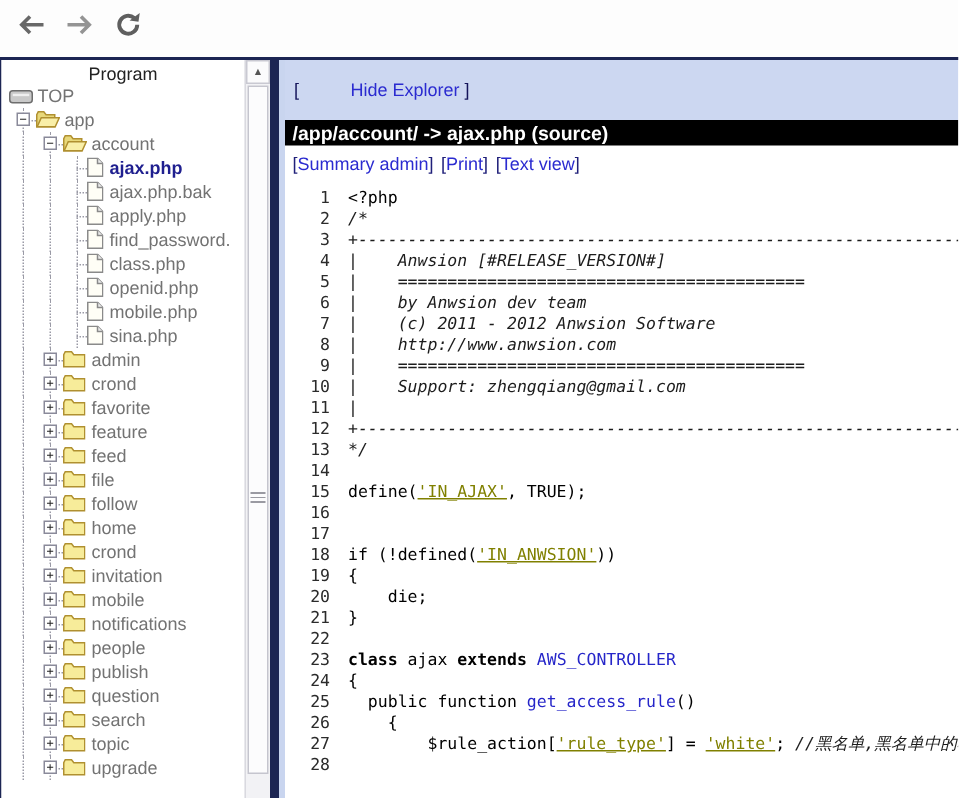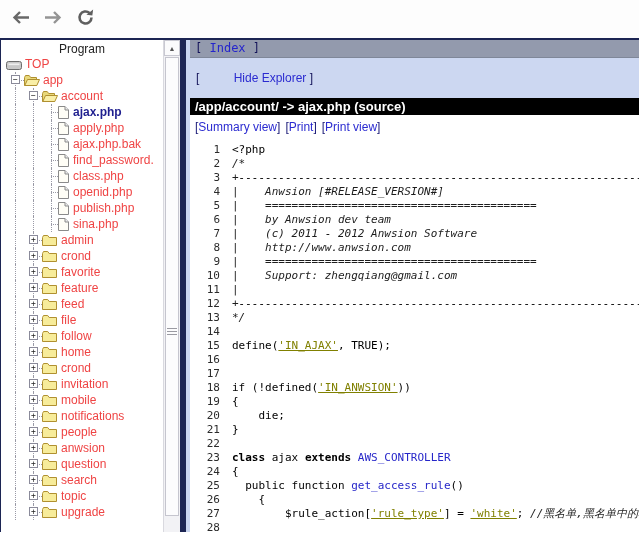--- a/index.html
+++ b/index.html
@@ -23,21 +23,21 @@
   
   .explorer-panel { width:179px; position:relative; background:#fff; flex:none; overflow:hidden; }
   .explorer-title { width:162px; height:16px; text-align:center; font-size:12px; color:#222; padding-top:2px; }
   #tree { position:absolute; top:16px; left:0; width:162px; }
   .trow { height:16px; position:relative; width:162px; overflow:hidden; cursor:pointer; }
   .gv { position:absolute; top:0; bottom:0; width:0; border-left:1px dotted #9a9aa6; }
   .gh { position:absolute; top:8px; width:11px; height:0; border-top:1px dotted #9a9aa6; }
   .exp { position:absolute; top:3px; width:9px; height:9px; background:#fff; border:1px solid #8a8a9a;
     font:8px/7px "DejaVu Sans Mono", monospace; text-align:center; color:#222; font-weight:normal; }
   .ticon { position:absolute; top:1px; }
-  .tl { position:absolute; top:1px; white-space:nowrap; font-size:12px; color:#ef4444; text-decoration:none; }
+  .tl { position:absolute; top:1px; white-space:nowrap; font-size:12px; color:#737373; text-decoration:none; }
   .tl.sel { font-weight:bold; color:#1f1f8f; }
 
   
   .scrollbar { position:absolute; top:0; right:0; bottom:0; width:17px; background:#f2f2f5;
     border-left:1px solid #d9d9df; }
   .sb-up { position:absolute; top:0; left:0; right:0; height:16px; background:#fbfbfc;
     border:1px solid #c9c9d2; font-size:7px; color:#555; text-align:center; line-height:15px; cursor:pointer; }
   .sb-thumb { position:absolute; top:17px; bottom:16px; left:1px; right:1px; background:#fcfcfd;
     border:1px solid #c5c5ce; cursor:pointer; }
   .sb-grip { position:absolute; left:3px; right:3px; top:288px; height:8px;
@@ -144,42 +144,42 @@
         </div>
         <div class="trow">
           <i class="gv" style="left:14px"></i>
           <i class="gv" style="left:32px"></i>
           <i class="gv" style="left:50px"></i>
           <i class="gh" style="left:50px"></i>
           <span class="ticon" style="left:57px"><svg width="11" height="13" viewBox="0 0 11 13">
               <path d="M0.5 0.5 L7 0.5 L10.5 4 L10.5 12.5 L0.5 12.5 Z" fill="#fffef6" stroke="#8a8a8a"></path>
               <path d="M7 0.5 L7 4 L10.5 4" fill="#ececec" stroke="#8a8a8a"></path>
             </svg></span>
+          <a class="tl" style="left:72px">ajax.php.bak</a>
+        </div>
+        <div class="trow">
+          <i class="gv" style="left:14px"></i>
+          <i class="gv" style="left:32px"></i>
+          <i class="gv" style="left:50px"></i>
+          <i class="gh" style="left:50px"></i>
+          <span class="ticon" style="left:57px"><svg width="11" height="13" viewBox="0 0 11 13">
+              <path d="M0.5 0.5 L7 0.5 L10.5 4 L10.5 12.5 L0.5 12.5 Z" fill="#fffef6" stroke="#8a8a8a"></path>
+              <path d="M7 0.5 L7 4 L10.5 4" fill="#ececec" stroke="#8a8a8a"></path>
+            </svg></span>
           <a class="tl" style="left:72px">apply.php</a>
         </div>
         <div class="trow">
           <i class="gv" style="left:14px"></i>
           <i class="gv" style="left:32px"></i>
           <i class="gv" style="left:50px"></i>
           <i class="gh" style="left:50px"></i>
           <span class="ticon" style="left:57px"><svg width="11" height="13" viewBox="0 0 11 13">
               <path d="M0.5 0.5 L7 0.5 L10.5 4 L10.5 12.5 L0.5 12.5 Z" fill="#fffef6" stroke="#8a8a8a"></path>
               <path d="M7 0.5 L7 4 L10.5 4" fill="#ececec" stroke="#8a8a8a"></path>
             </svg></span>
-          <a class="tl" style="left:72px">ajax.php.bak</a>
-        </div>
-        <div class="trow">
-          <i class="gv" style="left:14px"></i>
-          <i class="gv" style="left:32px"></i>
-          <i class="gv" style="left:50px"></i>
-          <i class="gh" style="left:50px"></i>
-          <span class="ticon" style="left:57px"><svg width="11" height="13" viewBox="0 0 11 13">
-              <path d="M0.5 0.5 L7 0.5 L10.5 4 L10.5 12.5 L0.5 12.5 Z" fill="#fffef6" stroke="#8a8a8a"></path>
-              <path d="M7 0.5 L7 4 L10.5 4" fill="#ececec" stroke="#8a8a8a"></path>
-            </svg></span>
           <a class="tl" style="left:72px">find_password.</a>
         </div>
         <div class="trow">
           <i class="gv" style="left:14px"></i>
           <i class="gv" style="left:32px"></i>
           <i class="gv" style="left:50px"></i>
           <i class="gh" style="left:50px"></i>
           <span class="ticon" style="left:57px"><svg width="11" height="13" viewBox="0 0 11 13">
               <path d="M0.5 0.5 L7 0.5 L10.5 4 L10.5 12.5 L0.5 12.5 Z" fill="#fffef6" stroke="#8a8a8a"></path>
               <path d="M7 0.5 L7 4 L10.5 4" fill="#ececec" stroke="#8a8a8a"></path>
@@ -199,21 +199,21 @@
         </div>
         <div class="trow">
           <i class="gv" style="left:14px"></i>
           <i class="gv" style="left:32px"></i>
           <i class="gv" style="left:50px"></i>
           <i class="gh" style="left:50px"></i>
           <span class="ticon" style="left:57px"><svg width="11" height="13" viewBox="0 0 11 13">
               <path d="M0.5 0.5 L7 0.5 L10.5 4 L10.5 12.5 L0.5 12.5 Z" fill="#fffef6" stroke="#8a8a8a"></path>
               <path d="M7 0.5 L7 4 L10.5 4" fill="#ececec" stroke="#8a8a8a"></path>
             </svg></span>
-          <a class="tl" style="left:72px">publish.php</a>
+          <a class="tl" style="left:72px">mobile.php</a>
         </div>
         <div class="trow">
           <i class="gv" style="left:14px"></i>
           <i class="gv" style="left:32px"></i>
           <i class="gv" style="left:50px"></i>
           <i class="gh" style="left:50px"></i>
           <span class="ticon" style="left:57px"><svg width="11" height="13" viewBox="0 0 11 13">
               <path d="M0.5 0.5 L7 0.5 L10.5 4 L10.5 12.5 L0.5 12.5 Z" fill="#fffef6" stroke="#8a8a8a"></path>
               <path d="M7 0.5 L7 4 L10.5 4" fill="#ececec" stroke="#8a8a8a"></path>
             </svg></span>
@@ -350,21 +350,21 @@
           <a class="tl" style="left:60px">people</a>
         </div>
         <div class="trow">
           <i class="gv" style="left:14px"></i>
           <i class="gv" style="left:32px"></i>
           <i class="gh" style="left:32px"></i>
           <b class="exp" style="left:28px">+</b>
           <span class="ticon" style="left:41px"><svg width="15" height="13" viewBox="0 0 15 13">
               <path d="M0.5 3.5 L0.5 11.5 L14.5 11.5 L14.5 3.5 L7.2 3.5 L5.7 1.5 L1.5 1.5 Z" fill="#f7ec9a" stroke="#b09030"></path>
             </svg></span>
-          <a class="tl" style="left:60px">anwsion</a>
+          <a class="tl" style="left:60px">publish</a>
         </div>
         <div class="trow">
           <i class="gv" style="left:14px"></i>
           <i class="gv" style="left:32px"></i>
           <i class="gh" style="left:32px"></i>
           <b class="exp" style="left:28px">+</b>
           <span class="ticon" style="left:41px"><svg width="15" height="13" viewBox="0 0 15 13">
               <path d="M0.5 3.5 L0.5 11.5 L14.5 11.5 L14.5 3.5 L7.2 3.5 L5.7 1.5 L1.5 1.5 Z" fill="#f7ec9a" stroke="#b09030"></path>
             </svg></span>
           <a class="tl" style="left:60px">question</a>
@@ -403,23 +403,22 @@
     <div class="scrollbar">
       <div class="sb-up">▲</div>
       <div class="sb-thumb"></div>
       <div class="sb-grip"></div>
     </div>
   </div>
 
   <div class="divider"></div>
 
   <div class="right">
-    <div class="index-bar"><span>[ </span><a>Index</a><span> ]</span></div>
 
     <div class="blue-block"><span>[ </span><a>Hide Explorer</a><span> ]</span></div>
 
     <div class="title-bar">/app/account/ -&gt; ajax.php (source)</div>
 
-    <div class="links-row" id="viewlinks"><span class="vlink"><span>[</span><a>Summary view</a><span>]</span></span><span class="vlink"><span>[</span><a>Print</a><span>]</span></span><span class="vlink"><span>[</span><a>Print view</a><span>]</span></span></div>
+    <div class="links-row" id="viewlinks"><span class="vlink"><span>[</span><a>Summary admin</a><span>]</span></span><span class="vlink"><span>[</span><a>Print</a><span>]</span></span><span class="vlink"><span>[</span><a>Text view</a><span>]</span></span></div>
 
     <div id="code"><div class="cline"><span class="lnum">1</span><span class="tk-p">&lt;?php</span></div><div class="cline"><span class="lnum">2</span><span class="tk-c">/*</span></div><div class="cline"><span class="lnum">3</span><span class="tk-c">+--------------------------------------------------------------------------------------------</span></div><div class="cline"><span class="lnum">4</span><span class="tk-c">|    Anwsion [#RELEASE_VERSION#]</span></div><div class="cline"><span class="lnum">5</span><span class="tk-c">|    =========================================</span></div><div class="cline"><span class="lnum">6</span><span class="tk-c">|    by Anwsion dev team</span></div><div class="cline"><span class="lnum">7</span><span class="tk-c">|    (c) 2011 - 2012 Anwsion Software</span></div><div class="cline"><span class="lnum">8</span><span class="tk-c">|    http://www.anwsion.com</span></div><div class="cline"><span class="lnum">9</span><span class="tk-c">|    =========================================</span></div><div class="cline"><span class="lnum">10</span><span class="tk-c">|    Support: zhengqiang@gmail.com</span></div><div class="cline"><span class="lnum">11</span><span class="tk-c">|</span></div><div class="cline"><span class="lnum">12</span><span class="tk-c">+--------------------------------------------------------------------------------------------</span></div><div class="cline"><span class="lnum">13</span><span class="tk-c">*/</span></div><div class="cline"><span class="lnum">14</span></div><div class="cline"><span class="lnum">15</span><span class="tk-p">define(</span><span class="tk-s">'IN_AJAX'</span><span class="tk-p">, TRUE);</span></div><div class="cline"><span class="lnum">16</span></div><div class="cline"><span class="lnum">17</span></div><div class="cline"><span class="lnum">18</span><span class="tk-p">if (!defined(</span><span class="tk-s">'IN_ANWSION'</span><span class="tk-p">))</span></div><div class="cline"><span class="lnum">19</span><span class="tk-p">{</span></div><div class="cline"><span class="lnum">20</span><span class="tk-p">    die;</span></div><div class="cline"><span class="lnum">21</span><span class="tk-p">}</span></div><div class="cline"><span class="lnum">22</span></div><div class="cline"><span class="lnum">23</span><span class="tk-k">class</span><span class="tk-p"> ajax </span><span class="tk-k">extends</span><span class="tk-p"> </span><span class="tk-a">AWS_CONTROLLER</span></div><div class="cline"><span class="lnum">24</span><span class="tk-p">{</span></div><div class="cline"><span class="lnum">25</span><span class="tk-p">  public function </span><span class="tk-a">get_access_rule</span><span class="tk-p">()</span></div><div class="cline"><span class="lnum">26</span><span class="tk-p">    {</span></div><div class="cline"><span class="lnum">27</span><span class="tk-p">        $rule_action[</span><span class="tk-s">'rule_type'</span><span class="tk-p">] = </span><span class="tk-s">'white'</span><span class="tk-p">; </span><span class="tk-c">//黑名单,黑名单中的检查</span></div><div class="cline"><span class="lnum">28</span></div></div>
   </div>
 </div>
 
 </body></html>

